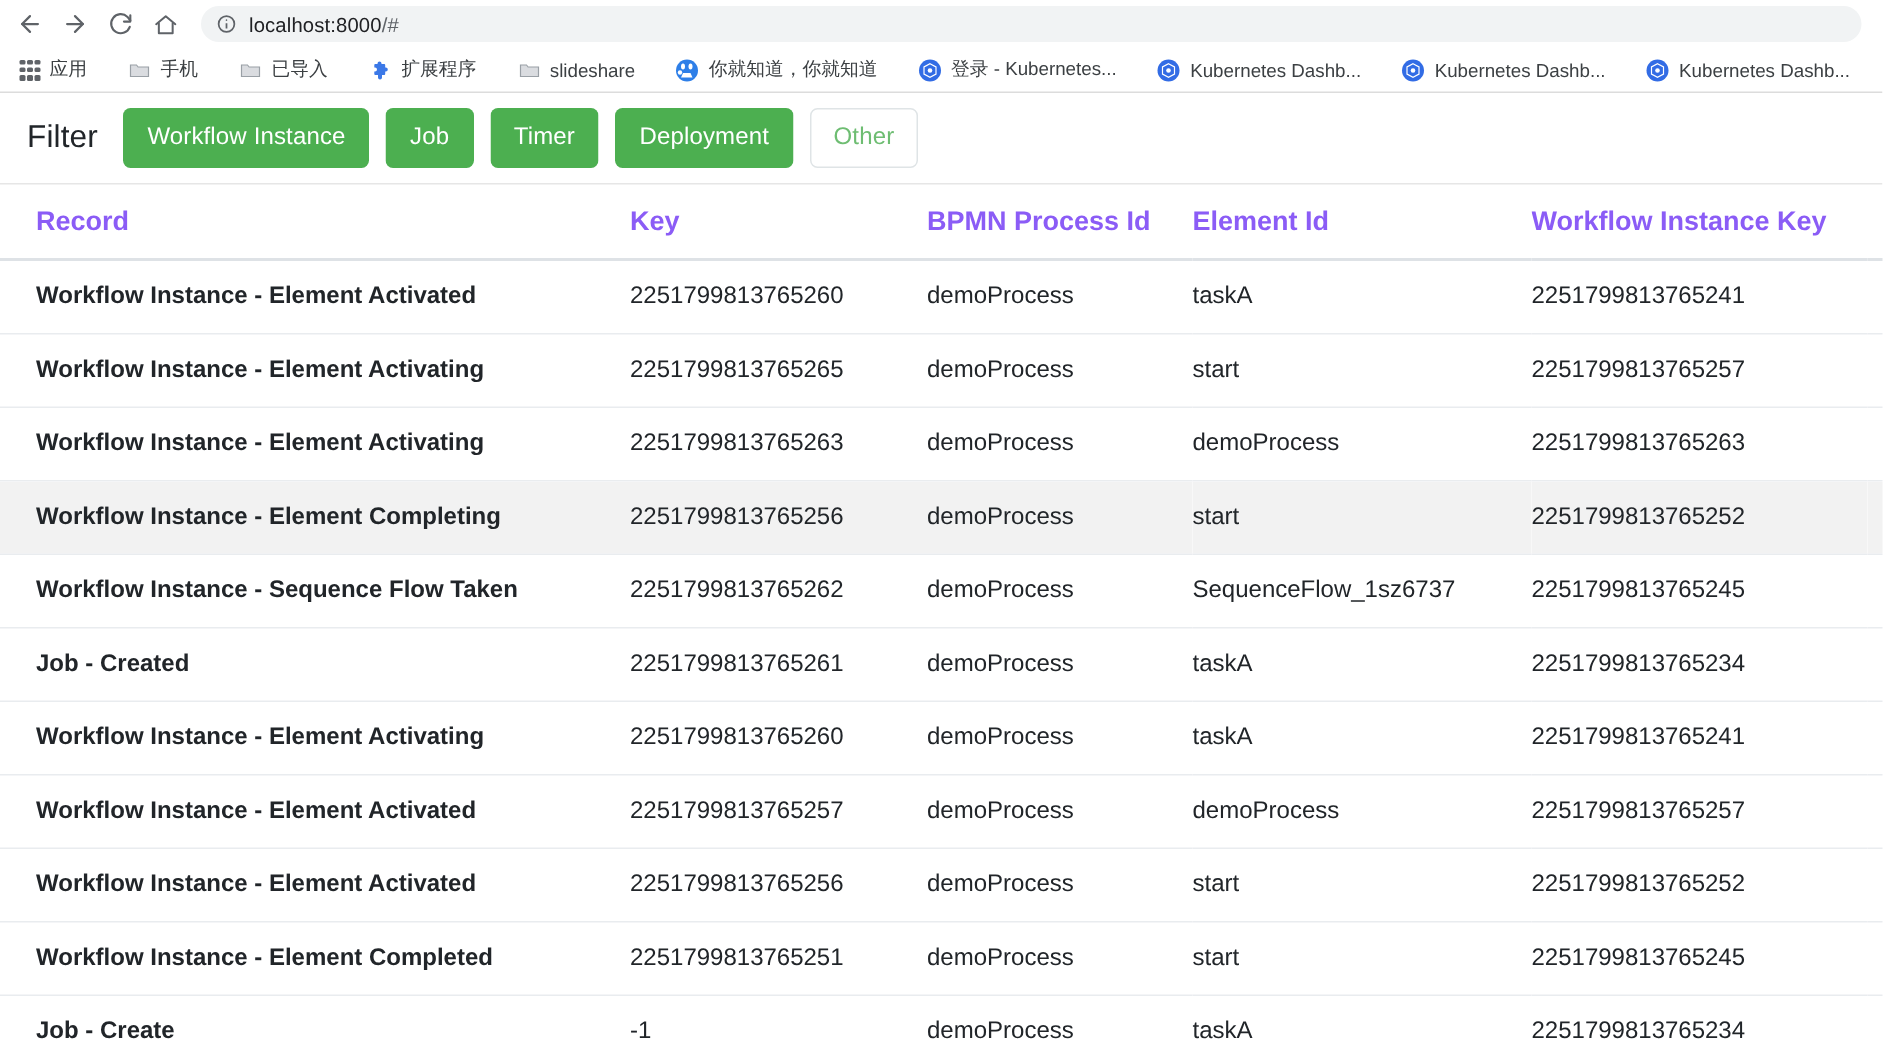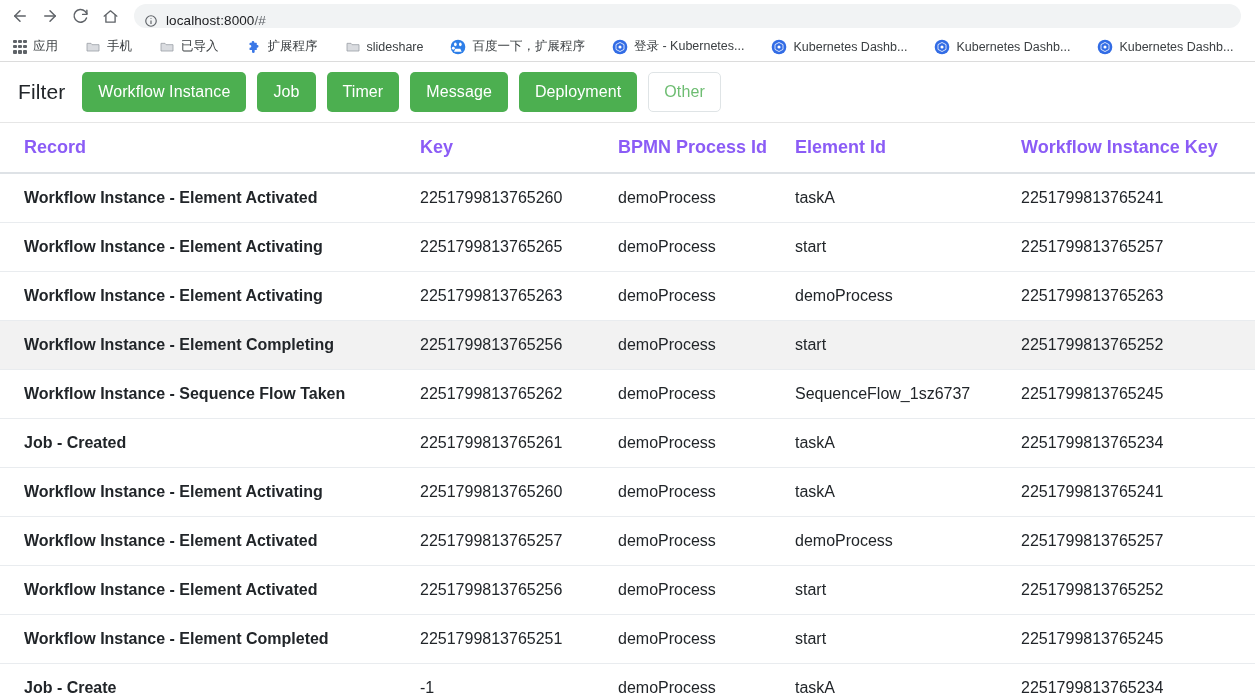--- a/index.html
+++ b/index.html
@@ -34,21 +34,21 @@
   }
   .nav-btn svg { display: block; }
   #omnibox {
     flex: 1 1 auto;
     height: 24px;
     margin-left: 8px;
     margin-right: 8px;
     background: #f1f3f4;
     border-radius: 13px;
     display: flex;
-    align-items: flex-end;
+    align-items: center;
     padding: 0 10px;
     gap: 8px;
     max-width: 1180px;
   }
   #omnibox .info-ico { flex: 0 0 auto; color: #5f6368; display:flex; }
   #url-text {
     font-size: 13.5px;
     color: #5f6368;
     white-space: nowrap;
     letter-spacing: 0.1px;
@@ -262,21 +262,21 @@
     </div>
 
     <div class="bm">
       <svg class="bm-ico" viewBox="0 0 24 24">
           <circle cx="12" cy="12" r="11" fill="#2e7fe8"></circle>
           <ellipse cx="8" cy="8" rx="2" ry="2.9" fill="#fff"></ellipse>
           <ellipse cx="15.5" cy="8" rx="2" ry="2.9" fill="#fff"></ellipse>
           <ellipse cx="5" cy="14" rx="2.2" ry="2.2" fill="#fff"></ellipse>
           <path d="M8 14.5h7.5l2 4.5H6z" fill="#fff"></path>
         </svg>
-      <span class="bm-label">百度一下，扩展程序</span>
+      <span class="bm-label">你就知道，你就知道</span>
     </div>
 
     <div class="bm">
       <svg class="bm-ico" viewBox="0 0 24 24">
           <circle cx="12" cy="12" r="11" fill="#326ce5"></circle>
           <path d="M12 5.2 18 8.4v7.2L12 18.8 6 15.6V8.4z" fill="none" stroke="#fff" stroke-width="1.2"></path>
           <circle cx="12" cy="12" r="2.3" fill="#fff"></circle>
         </svg>
       <span class="bm-label">登录 - Kubernetes...</span>
     </div>
@@ -320,21 +320,20 @@
   </div>
 </div>
 
 <div id="app">
 
   <div id="filter-bar">
     <span id="filter-label">Filter</span>
     <button class="filter-btn">Workflow Instance</button>
     <button class="filter-btn">Job</button>
     <button class="filter-btn">Timer</button>
-    <button class="filter-btn">Message</button>
     <button class="filter-btn">Deployment</button>
     <button class="filter-btn outline">Other</button>
   </div>
 
   <table id="records-table">
     <colgroup>
       <col class="c-record">
         <col class="c-key">
         <col class="c-bpmn">
       <col class="c-elem">

